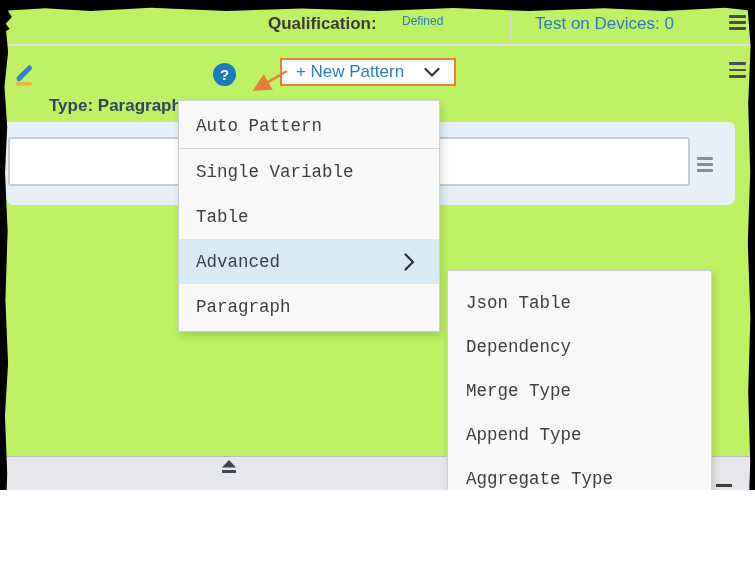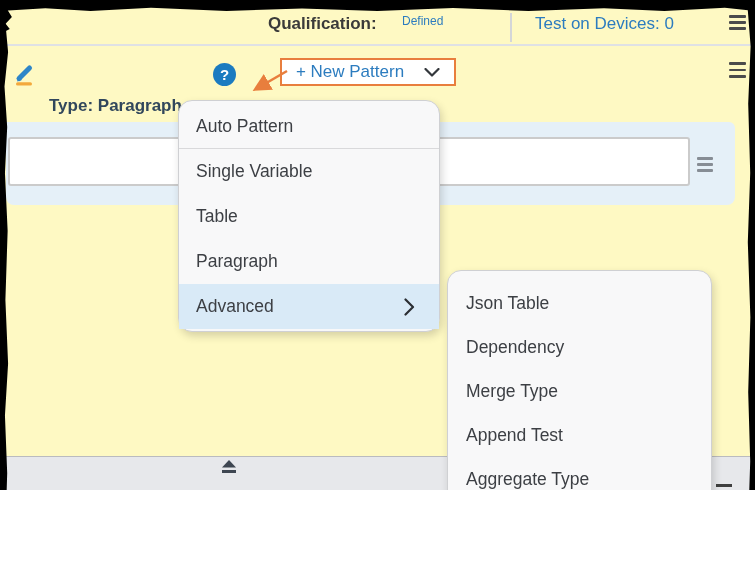--- a/index.html
+++ b/index.html
@@ -1,21 +1,21 @@
 <!DOCTYPE html>
 <html style="--accent_orange: #E87E3D; --link_blue: #2C7CBF; --help_blue: #1B7BC0; --navy_text: #31475C; --menu_text: #3C3F44; --highlight_blue: #D9EAF7; --panel_blue: #E5F0F8;"><head>
 <meta charset="utf-8">
 <style>
   * { margin: 0; padding: 0; box-sizing: border-box; }
   html, body { background: #ffffff; }
   body { font-family: "Liberation Sans", sans-serif; }
   #app {
     position: relative;
     width: 755px; height: 490px;
-    background: #fef9c3;
+    background: #bef264;
     overflow: hidden;
   }
   .abs { position: absolute; }
 
   
   .frame-top { left: 0; top: 0; width: 755px; height: 11px; background: #000;
     clip-path: polygon(0 0,100% 0,100% 100%,96% 70%,88% 100%,80% 75%,70% 100%,60% 72%,50% 100%,40% 78%,30% 100%,20% 70%,12% 100%,6% 75%,0 100%); }
   .frame-top-blob { left: 0; top: 0; width: 14px; height: 34px; background: #000;
     clip-path: polygon(0 0,100% 0,55% 30%,85% 50%,40% 70%,70% 85%,0 100%); }
   .frame-left { left: 0; top: 0; width: 9px; height: 577px; background: #000;
@@ -65,22 +65,22 @@
   .gray-bar { left: 0; top: 456px; width: 755px; height: 54px; background: #e7e8eb;
     border-top: 1px solid #babbbf; border-bottom: 1px solid #b5b6ba; }
   .eject-btn { left: 219px; top: 459px; width: 20px; height: 16px; cursor: pointer; }
   .minus-btn { left: 715px; top: 476px; width: 18px; height: 18px; display: flex;
     align-items: center; justify-content: center; cursor: pointer; }
   .minus-btn i { display: block; width: 16px; height: 3px; background: #3f3f3f; }
   .bottom-strip { left: 0; top: 510px; width: 755px; height: 46px; background: #f2f2f4; }
   .bottom-line { left: 0; top: 556px; width: 755px; height: 2px; background: #c4c5c9; }
 
   
-  .menu-panel { background: #f8f8f9; border: 1px solid #cfd0d3; border-radius: 14px;
-    box-shadow: 2px 4px 8px rgba(0,0,0,0.16); }
+  .menu-panel { background: #f8f8f9; border: 1px solid #cfd0d3; border-radius: 1px;
+    box-shadow: 2px 4px 8px rgba(0,0,0,0.16); font-family: Liberation Mono, monospace; }
   .menu-1 { left: 178px; top: 100px; width: 262px; height: 232px; padding-top: 3px; z-index: 5; }
   .menu-2 { left: 447px; top: 270px; width: 265px; height: 280px; padding-top: 10px; z-index: 6; }
   .menu-item { position: relative; height: 45px; display: flex; align-items: center;
     padding-left: 17px; font-size: 17.5px; color: var(--menu_text); cursor: pointer; }
   .menu-2 .menu-item { height: 44px; padding-left: 18px; }
   .menu-item.divided { border-bottom: 1px solid #d9d9db; }
   .menu-item.highlighted { background: var(--highlight_blue); }
   .submenu-chevron { position: absolute; right: 24px; top: 14px; }
 
   
@@ -145,43 +145,43 @@
   <div class="abs menu-panel menu-1">
     <div class="menu-item divided">
       <span>Auto Pattern</span>
     </div>
     <div class="menu-item">
       <span>Single Variable</span>
     </div>
     <div class="menu-item">
       <span>Table</span>
     </div>
-    <div class="menu-item">
-      <span>Paragraph</span>
-    </div>
     <div class="menu-item highlighted">
       <span>Advanced</span>
       <svg class="submenu-chevron" width="11" height="18" viewBox="0 0 11 18">
         <polyline points="1.5,1.5 9,9 1.5,16.5" fill="none" stroke="#2b2e33" stroke-width="2.2" stroke-linecap="round" stroke-linejoin="round"></polyline>
       </svg>
     </div>
+    <div class="menu-item">
+      <span>Paragraph</span>
+    </div>
   </div>
 
   <div class="abs menu-panel menu-2">
     <div class="menu-item">
       <span>Json Table</span>
     </div>
     <div class="menu-item">
       <span>Dependency</span>
     </div>
     <div class="menu-item">
       <span>Merge Type</span>
     </div>
     <div class="menu-item">
-      <span>Append Test</span>
+      <span>Append Type</span>
     </div>
     <div class="menu-item">
       <span>Aggregate Type</span>
     </div>
   </div>
 
   <svg class="abs callout-arrow" viewBox="0 0 755 577">
     <defs>
       <marker id="ah" markerWidth="8" markerHeight="8" refX="5.5" refY="3.5" orient="auto">
         <polygon points="0,0 7,3.5 0,7" fill="#E87E3D"></polygon>

